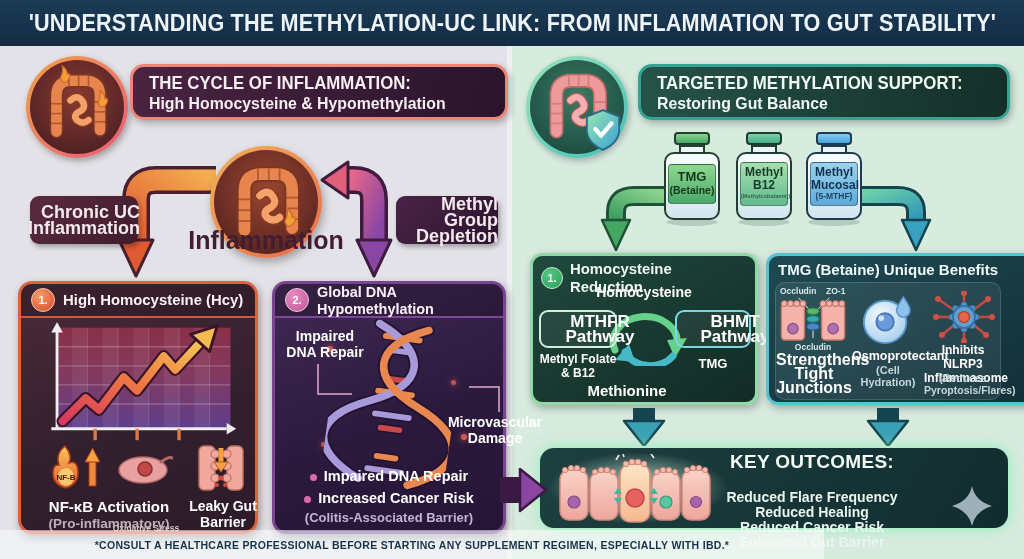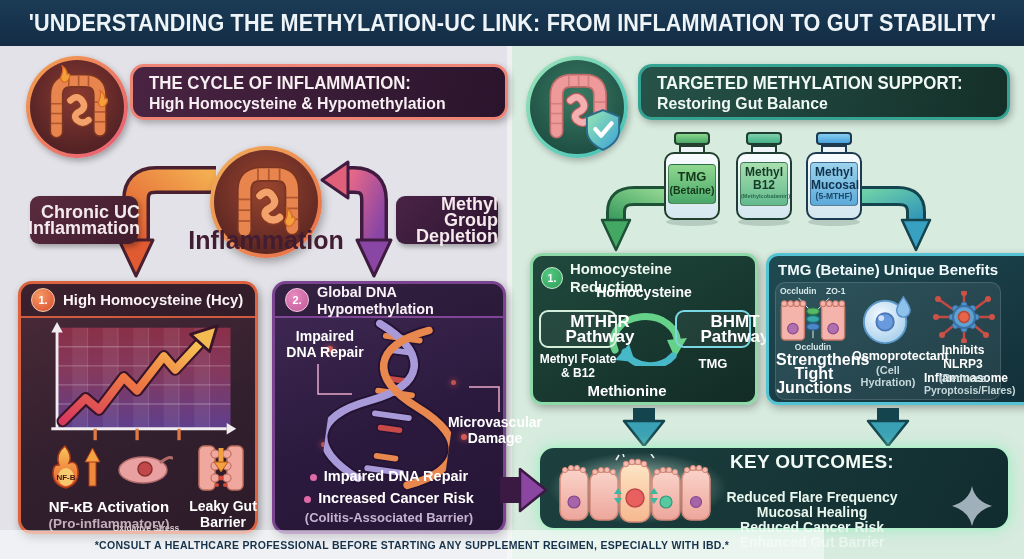--- a/index.html
+++ b/index.html
@@ -539,21 +539,21 @@
         </g>
       <g stroke="#ffffff" stroke-width="1.6" opacity=".9">
           <path d="M58,6 l3,-5"></path>
           <path d="M96,4 l-3,-4"></path>
           <path d="M66,3 l-1,-3"></path>
         </g>
     </svg>
     <div class="abs" style="left:140px;top:3px;width:264px;text-align:center;">
       <div style="font-size:19px;font-weight:800;color:#f2fbf6;letter-spacing:.3px;">KEY OUTCOMES:</div>
       <div style="font-size:14px;font-weight:800;line-height:15px;color:#e8f6ee;margin-top:17px;">Reduced Flare Frequency</div>
-      <div style="font-size:14px;font-weight:800;line-height:15px;color:#e8f6ee;">Mucosal Healing</div>
+      <div style="font-size:14px;font-weight:800;line-height:15px;color:#e8f6ee;">Reduced Healing</div>
       <div style="font-size:14px;font-weight:800;line-height:15px;color:#e8f6ee;">Reduced Cancer Risk</div>
       <div style="font-size:14px;font-weight:800;line-height:15px;color:#e8f6ee;">Enhanced Gut Barrier</div>
     </div>
     <svg class="abs" style="left:412px;top:38px;" width="40" height="40" viewBox="0 0 40 40">
       <path d="M20,0 Q23,15 40,20 Q23,25 20,40 Q17,25 0,20 Q17,15 20,0 Z" fill="#9fb0ba"></path>
     </svg>
   </div>
 
   <svg class="abs" style="left:500px;top:467px;" width="48" height="46" viewBox="0 0 48 46">
     <path d="M0,23 H20" fill="none" stroke="#3a1a42" stroke-width="26"></path>

